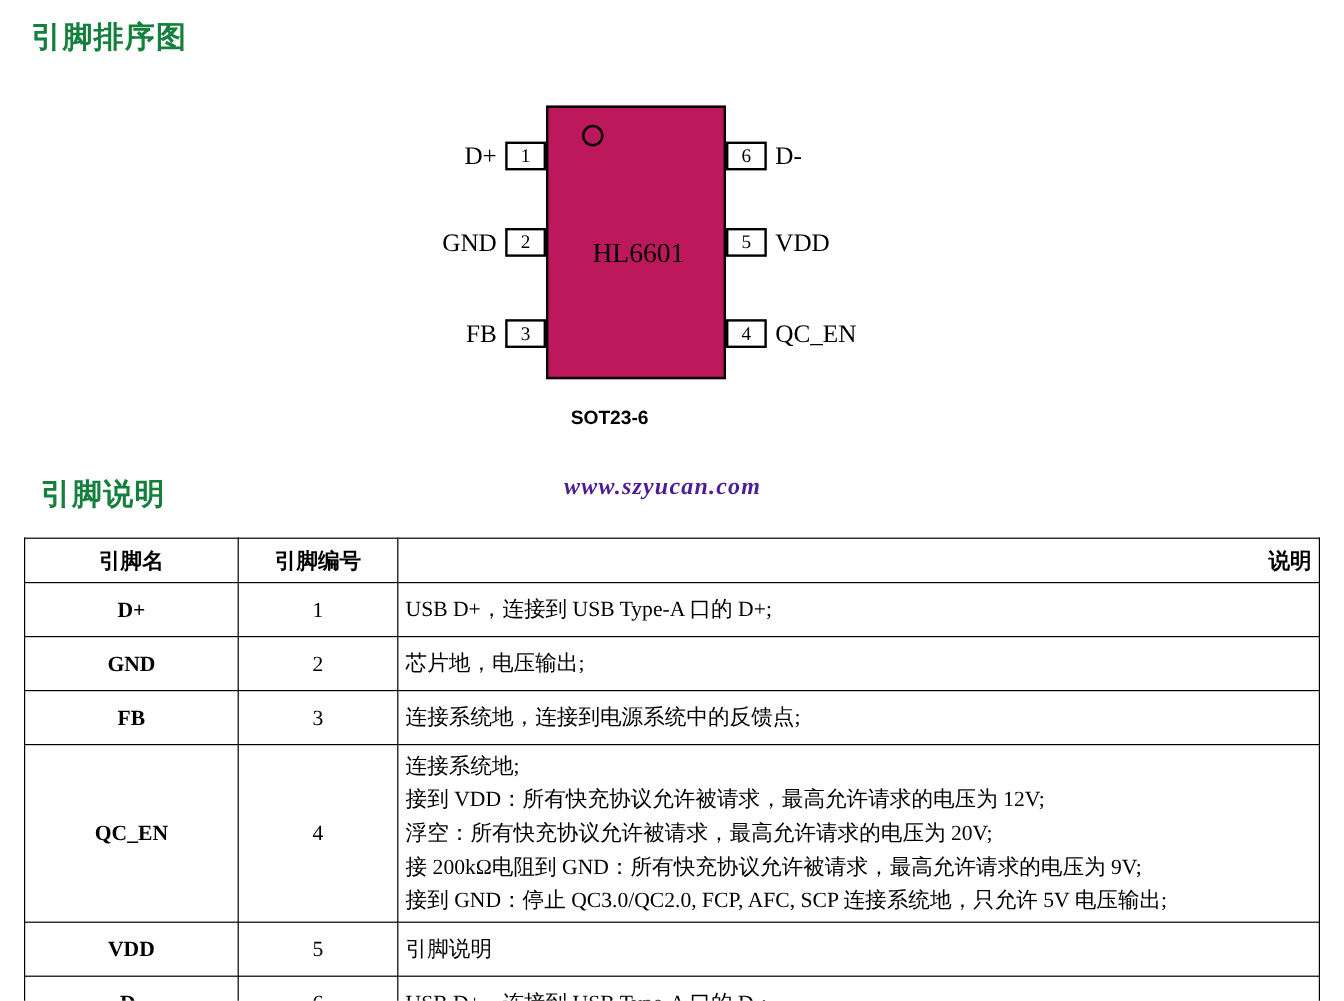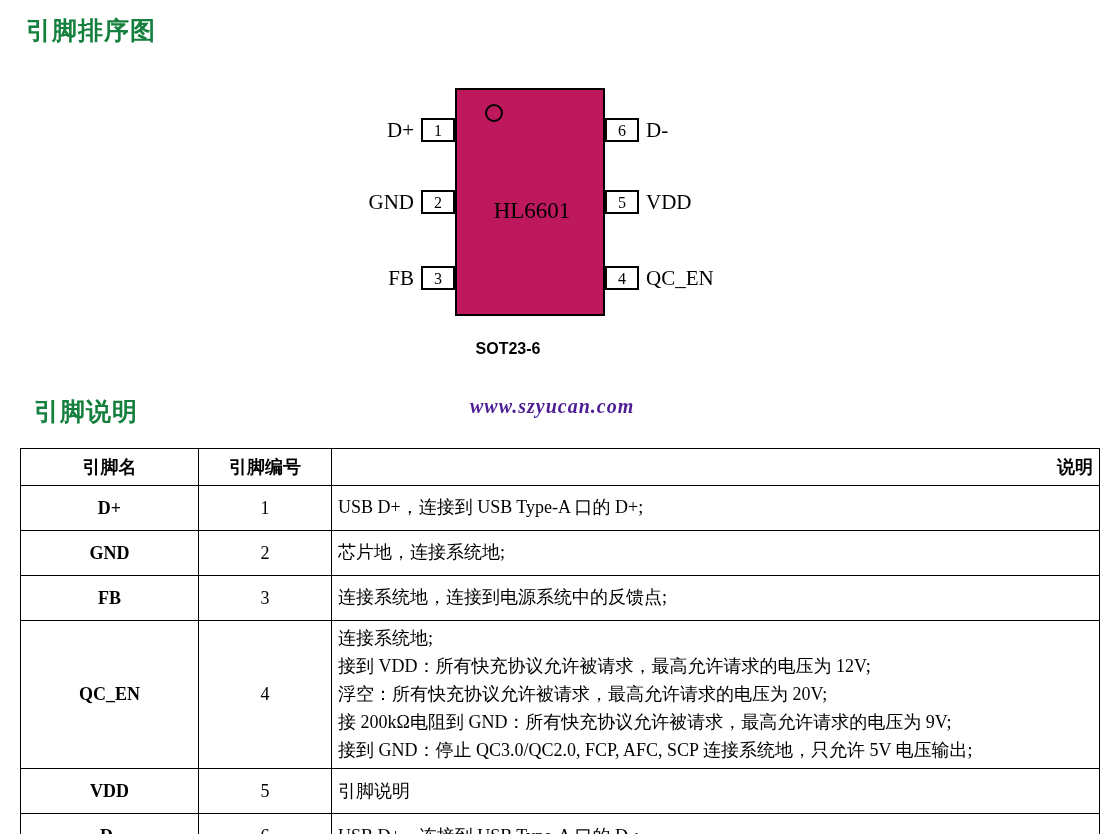--- a/index.html
+++ b/index.html
@@ -208,21 +208,21 @@
       <td class="cell-center row-h">D+</td>
       <td class="cell-num row-h">1</td>
       <td class="cell-desc row-h">
         <span class="line">USB D+，连接到 USB Type-A 口的 D+;</span>
       </td>
     </tr>
     <tr>
       <td class="cell-center row-h">GND</td>
       <td class="cell-num row-h">2</td>
       <td class="cell-desc row-h">
-        <span class="line">芯片地，连接系统地;</span>
+        <span class="line">芯片地，电压输出;</span>
       </td>
     </tr>
     <tr>
       <td class="cell-center row-h">FB</td>
       <td class="cell-num row-h">3</td>
       <td class="cell-desc row-h">
         <span class="line">连接系统地，连接到电源系统中的反馈点;</span>
       </td>
     </tr>
     <tr>

